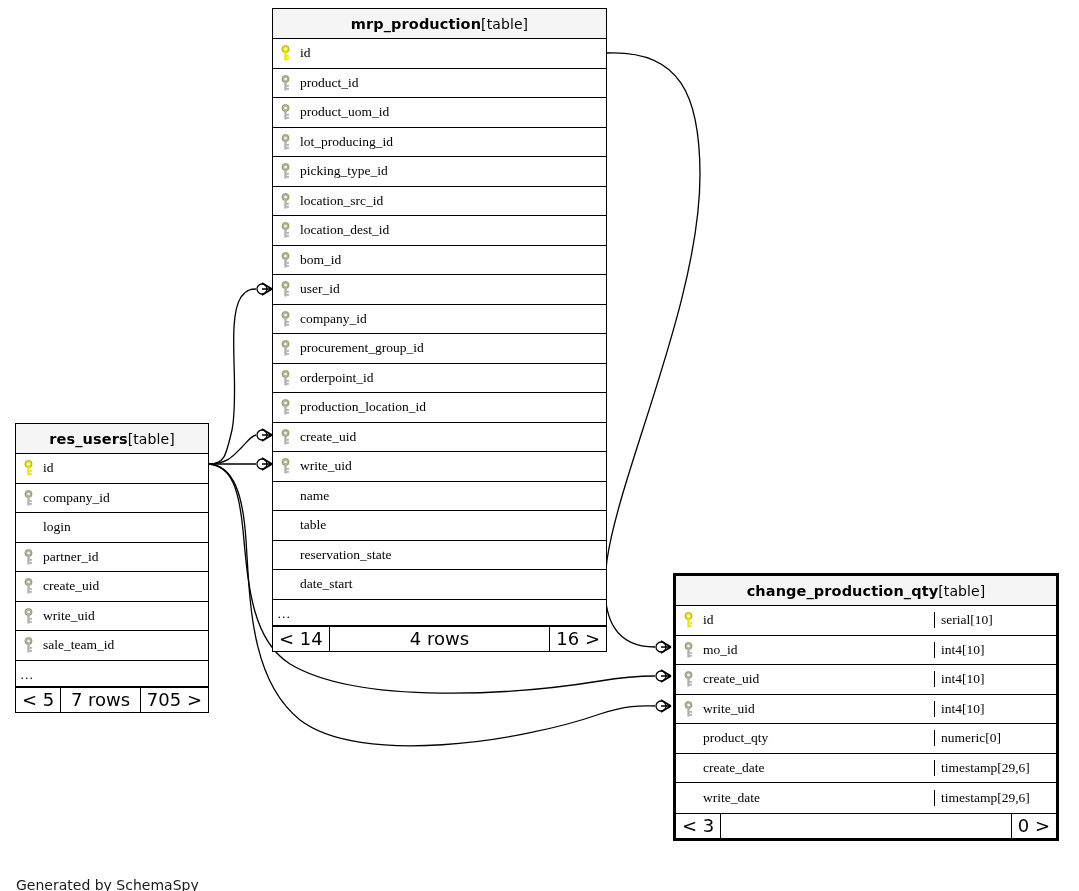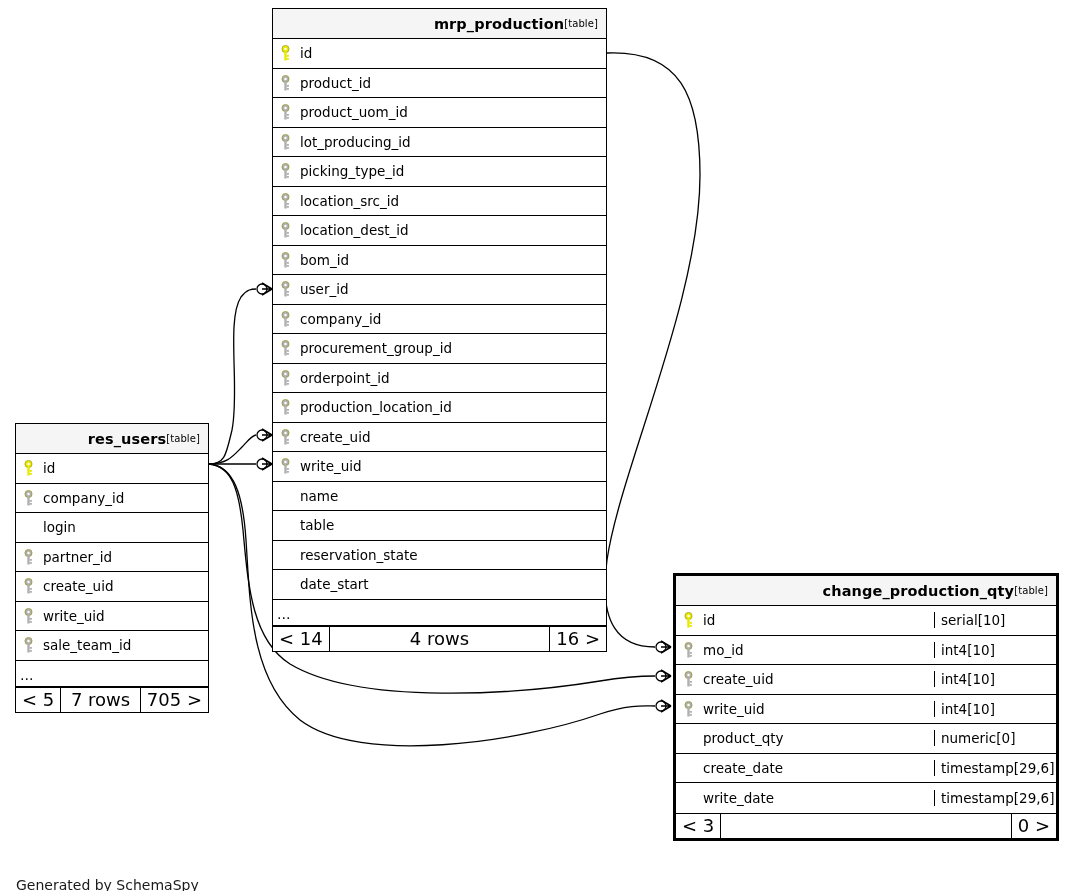--- a/index.html
+++ b/index.html
@@ -43,33 +43,33 @@
     border: 3px solid #000000;
   }
 
   .tbl-header {
     box-sizing: border-box;
     background: #f5f5f5;
     border-bottom: 1px solid #000000;
     height: 30px;
     display: flex;
     align-items: center;
-    justify-content: flex-end;
+    justify-content: center;
     padding: 0 8px;
     font-size: 14.5px;
     font-weight: bold;
     color: #000000;
     letter-spacing: 0.1px;
   }
   .tbl-header .tag {
     font-weight: normal;
-    font-size: 10px;
-  }
-
-  .tbl-rows { display: block; }
+    font-size: 14px;
+  }
+
+  .tbl-rows { display: block; font-family: Liberation Serif, serif; }
 
   .row {
     box-sizing: border-box;
     height: 29.5px;
     display: flex;
     align-items: center;
     border-bottom: 1px solid #000000;
     font-size: 13.5px;
     color: #000000;
     background: #ffffff;

